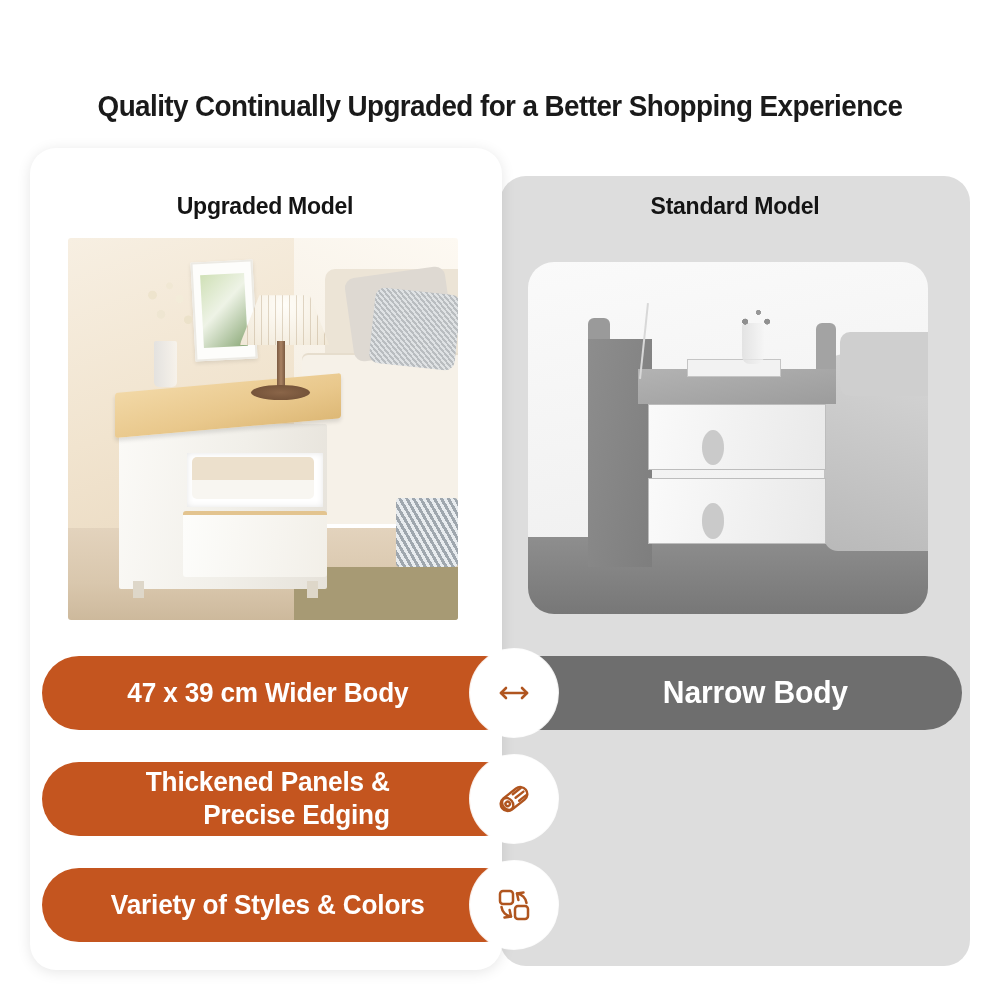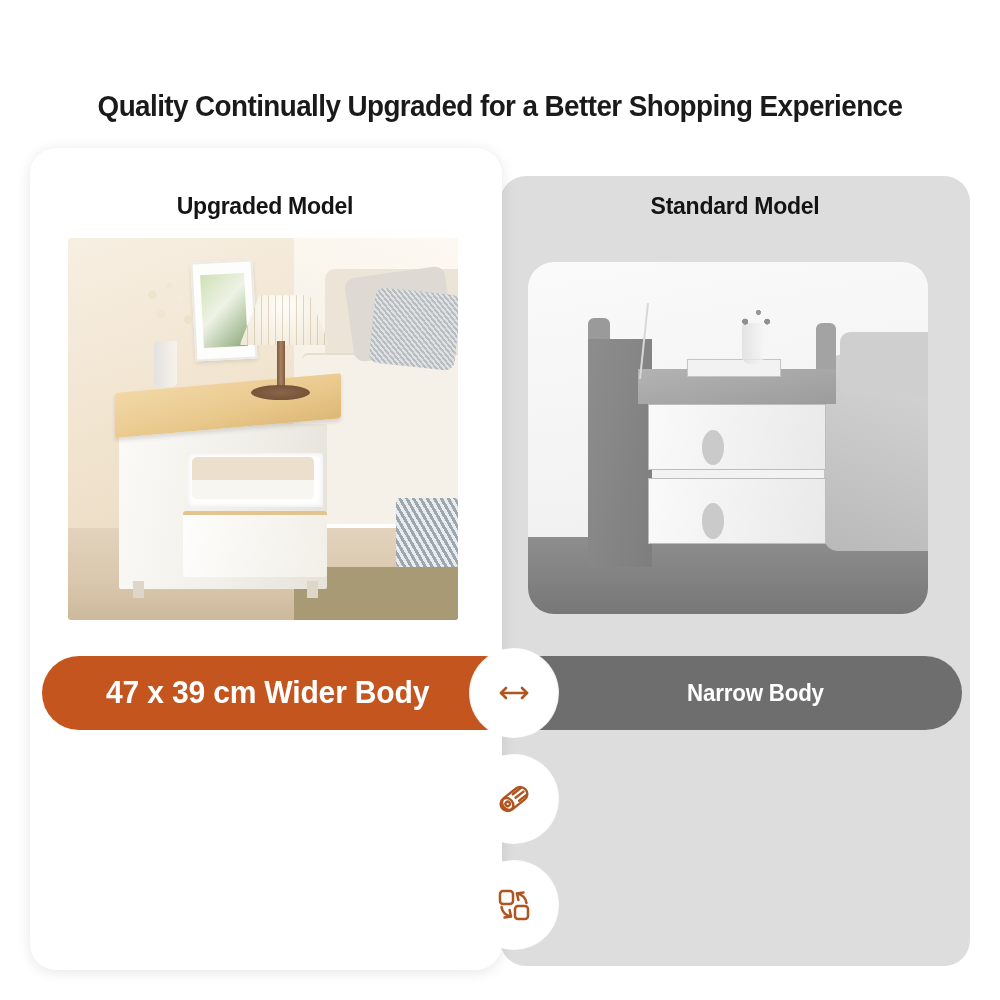--- a/index.html
+++ b/index.html
@@ -224,34 +224,34 @@
 
   .pill-left {
     left: 0;
     width: 480px;
     background: #c4551f;
     border-radius: 37px;
     justify-content: center;
     padding-right: 50px;
     padding-left: 22px;
     text-align: right;
-    font-size: 31px;
+    font-size: 27px;
     line-height: 1.22;
   }
 
   .pill-right {
     left: 460px;
     width: 460px;
     background: #6e6e6e;
     border-radius: 37px;
     justify-content: center;
     padding-left: 64px;
     padding-right: 18px;
     text-align: center;
-    font-size: 23px;
+    font-size: 31px;
     line-height: 1.22;
   }
 
   .pill-label { display:block; transform: scaleX(0.97); }
 
   
   .row-icon {
     position: absolute;
     left: 428px;
     top: -7px;
@@ -348,35 +348,44 @@
       <div class="row-icon">
         <svg width="46" height="46" viewBox="0 0 46 46" fill="none" stroke="#b0551f" stroke-width="2.6" stroke-linecap="round" stroke-linejoin="round">
           <line x1="10" y1="23" x2="36" y2="23"></line>
           <polyline points="15,18 10,23 15,28"></polyline>
           <polyline points="31,18 36,23 31,28"></polyline>
         </svg>
       </div>
     </div>
 
     <div class="row row-2">
+      <div class="pill pill-left">
+        <span class="pill-label">
+          <span>Thickened Panels &amp;</span><br>
+          <span>Precise Edging</span>
+        </span>
+      </div>
       <div class="row-icon">
         <svg width="48" height="48" viewBox="0 0 48 48" fill="none" stroke="#b0551f" stroke-width="2.4" stroke-linecap="round" stroke-linejoin="round">
           <g transform="rotate(-38 24 24)">
             <rect x="9" y="17" width="30" height="14" rx="7"></rect>
             <ellipse cx="16" cy="24" rx="5" ry="6.5"></ellipse>
             <circle cx="16" cy="24" r="2.2"></circle>
             <line x1="26" y1="19.5" x2="36" y2="19.5"></line>
             <line x1="26" y1="24" x2="36" y2="24"></line>
             <line x1="27" y1="28.5" x2="36" y2="28.5"></line>
           </g>
         </svg>
       </div>
     </div>
 
     <div class="row row-3">
+      <div class="pill pill-left">
+        <span class="pill-label">Variety of Styles &amp; Colors</span>
+      </div>
       <div class="row-icon">
         <svg width="48" height="48" viewBox="0 0 48 48" fill="none" stroke="#b0551f" stroke-width="2.5" stroke-linecap="round" stroke-linejoin="round">
           <rect x="10" y="10" width="13" height="13" rx="3"></rect>
           <rect x="25" y="25" width="13" height="13" rx="3"></rect>
           <path d="M27 12.5 A11 11 0 0 1 36.5 22"></path>
           <polyline points="33.5,11.5 27,12.5 28.4,19"></polyline>
           <path d="M21 35.5 A11 11 0 0 1 11.5 26"></path>
           <polyline points="14.5,36.5 21,35.5 19.6,29"></polyline>
         </svg>
       </div>

